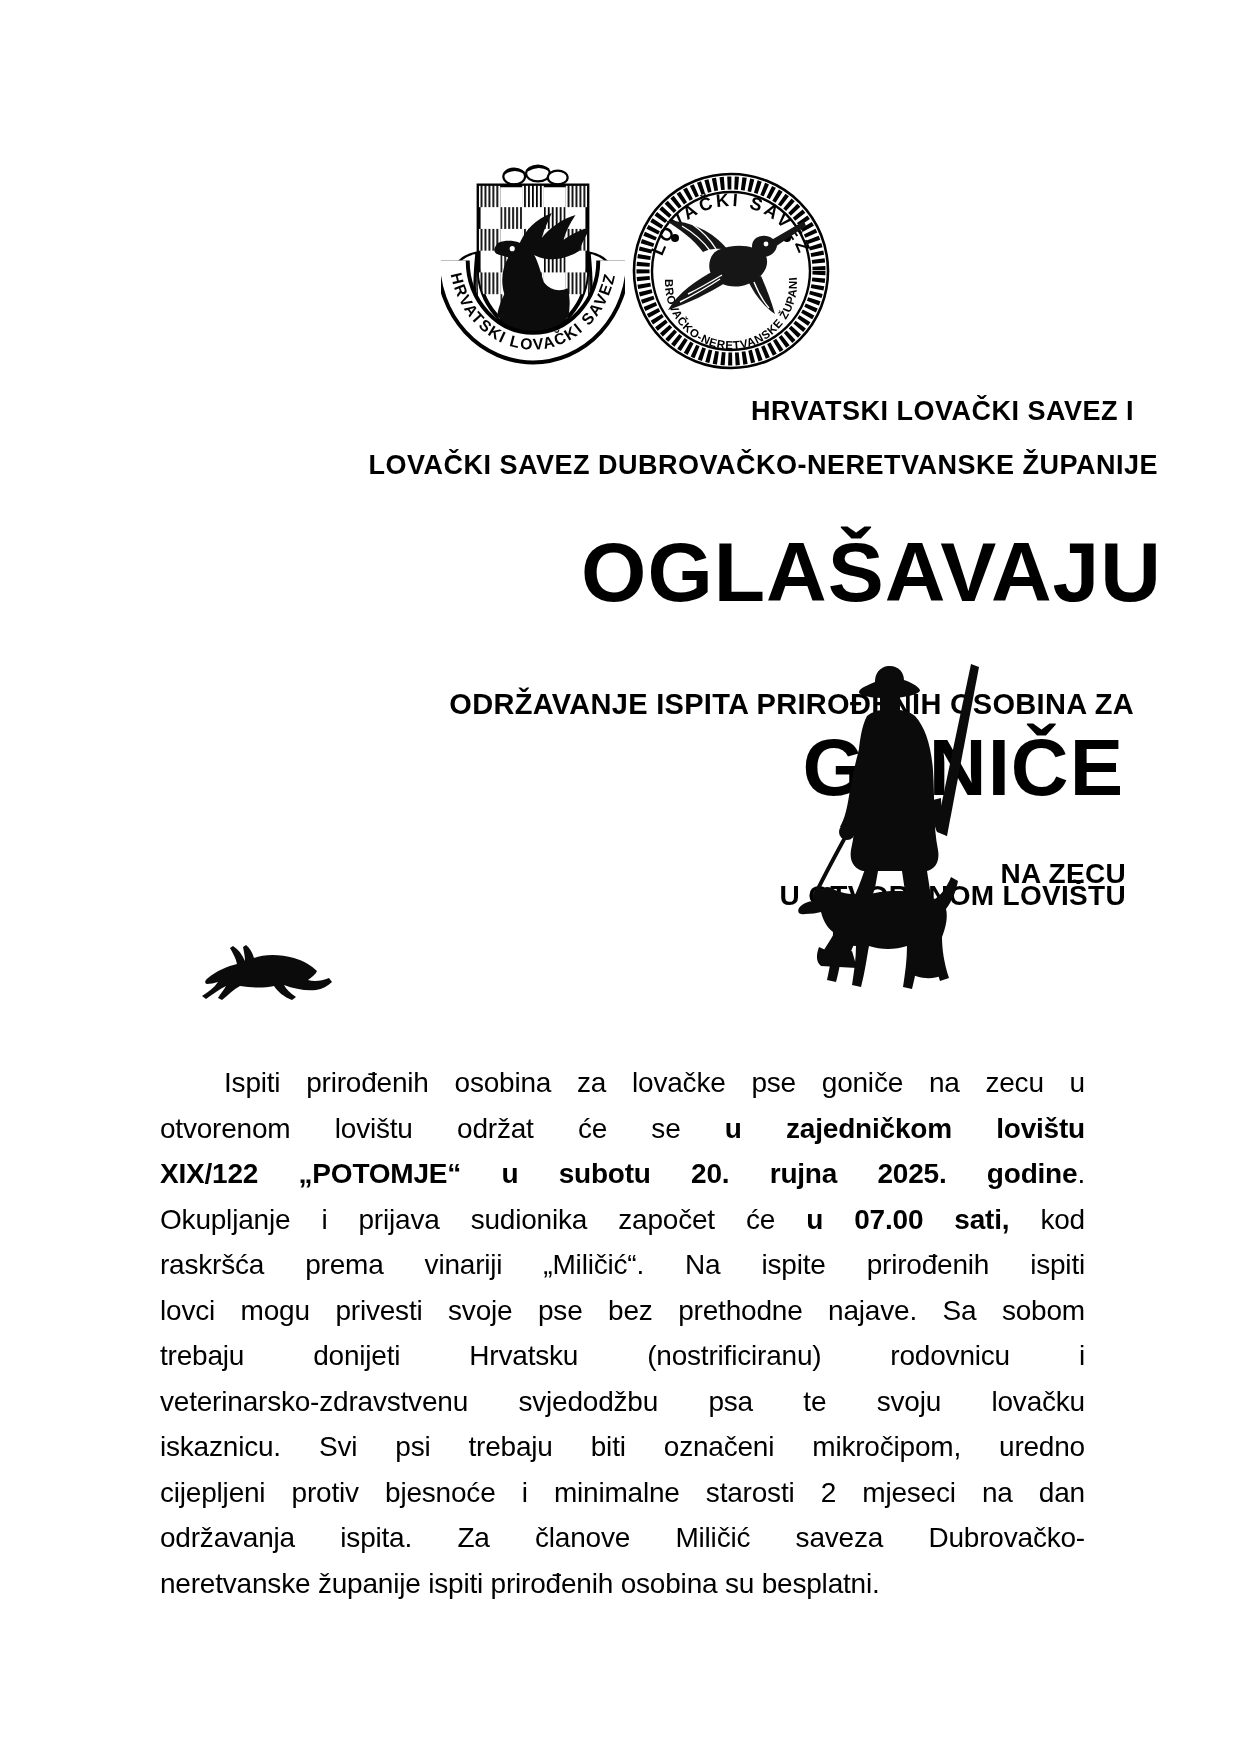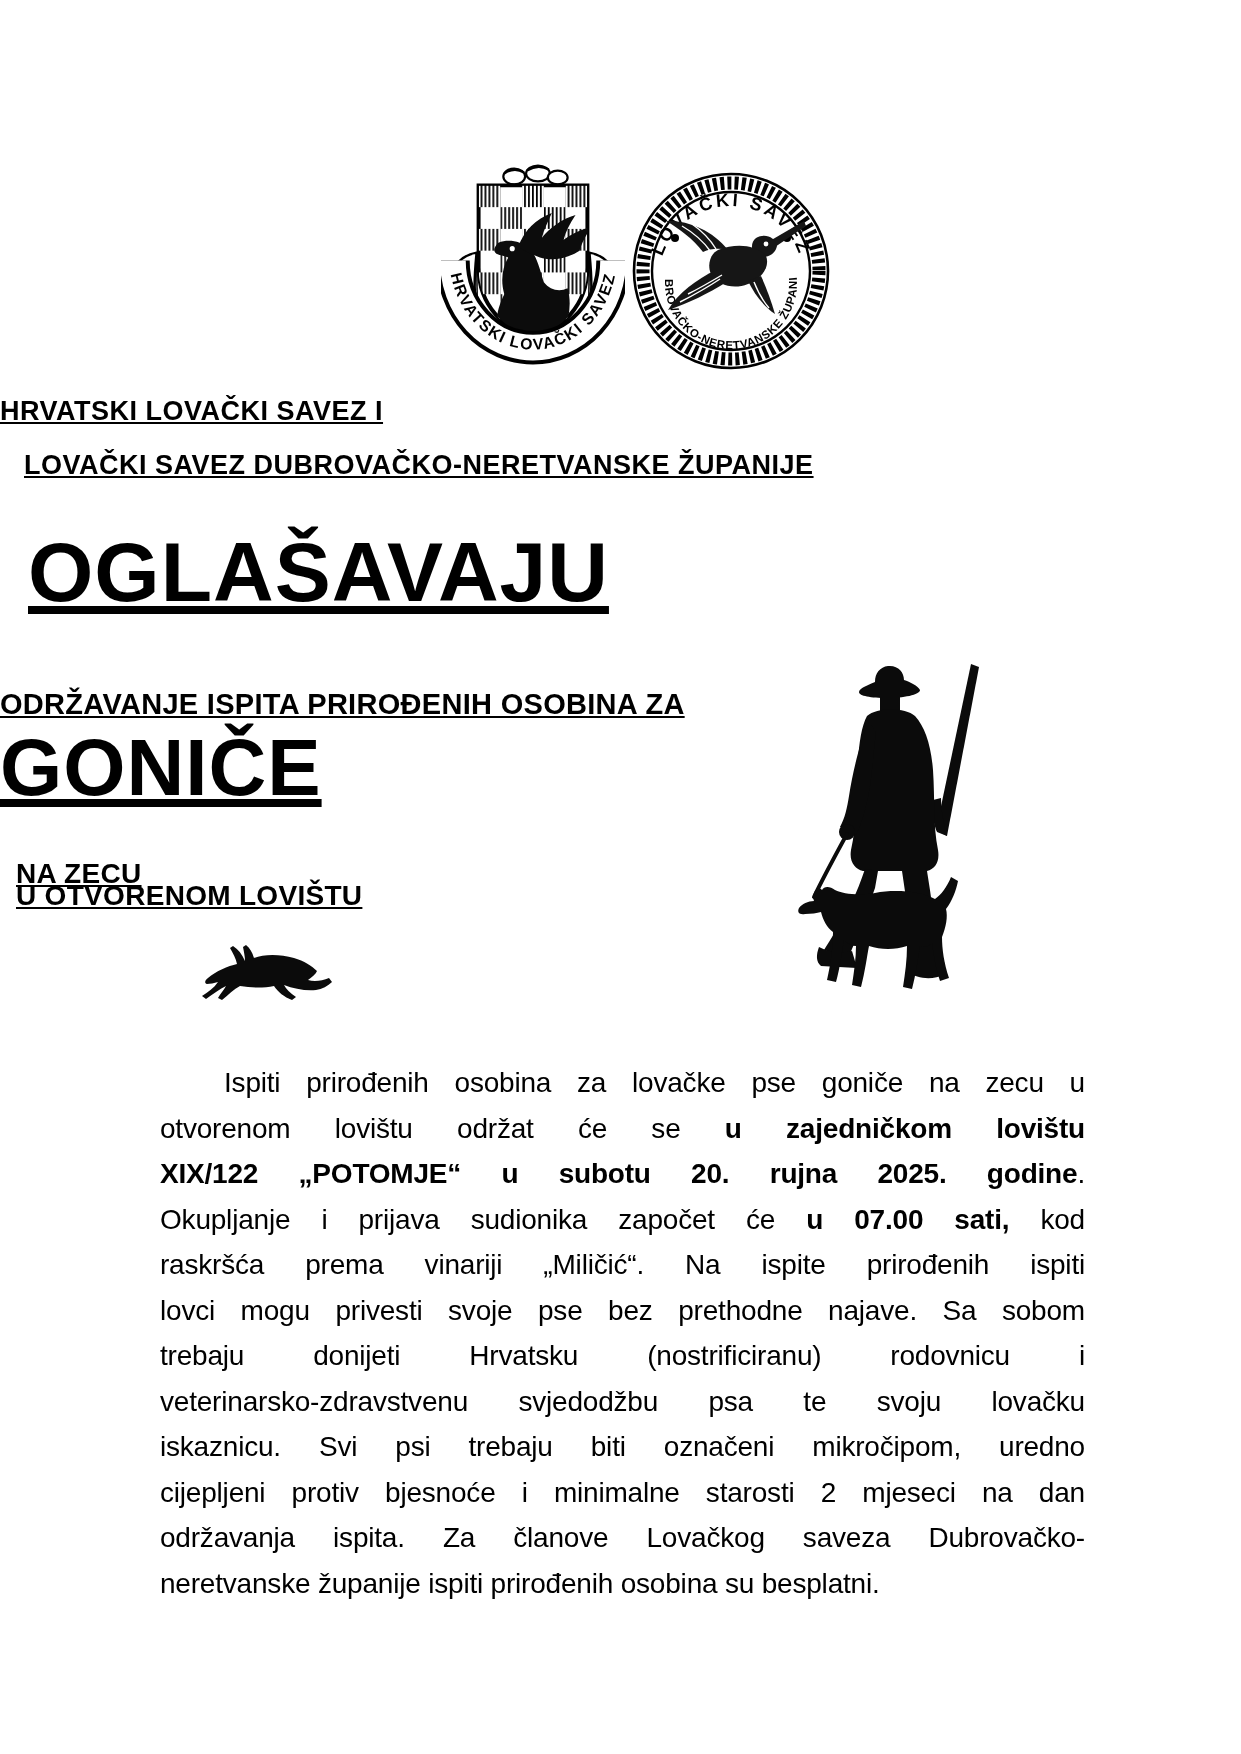--- a/index.html
+++ b/index.html
@@ -6,21 +6,21 @@
   .page{
     position:relative;
     width:1241px;height:1754px;
     margin:0 auto;
     background:#ffffff;
     font-family:"Liberation Sans","DejaVu Sans",sans-serif;
     color:#000;
     overflow:hidden;
   }
   .abs{position:absolute;}
-  .ctr{text-align:left;text-decoration:underline;}
+  .ctr{text-align:right;}
   .hline{font-weight:bold;font-size:27px;letter-spacing:0.5px;}
   .big-title{font-weight:bold;font-size:84px;letter-spacing:1px;line-height:1;padding-left:28px;}
   .subtitle{font-weight:bold;font-size:29px;letter-spacing:0.3px;}
   .subject{font-weight:bold;font-size:80px;letter-spacing:1px;line-height:1;}
   .detail{font-weight:bold;font-size:28px;letter-spacing:0.3px;padding-left:16px;}
   .body-text{
     left:160px;top:1060px;width:925px;
     font-size:28px;letter-spacing:-0.2px;line-height:45.5px;
   }
   .bl{text-align:justify;text-align-last:justify;white-space:normal;}
@@ -219,17 +219,17 @@
       <div class="bl ind"><span>Ispiti prirođenih osobina za lovačke pse goniče na zecu u</span></div>
       <div class="bl"><span>otvorenom lovištu održat će se </span><span class="b">u zajedničkom lovištu</span></div>
       <div class="bl"><span class="b">XIX/122 „POTOMJE“ u subotu 20. rujna 2025. godine</span><span>.</span></div>
       <div class="bl"><span>Okupljanje i prijava sudionika započet će </span><span class="b">u 07.00 sati,</span><span> kod</span></div>
       <div class="bl"><span>raskršća prema vinariji „Miličić“. Na ispite prirođenih ispiti</span></div>
       <div class="bl"><span>lovci mogu privesti svoje pse bez prethodne najave. Sa sobom</span></div>
       <div class="bl"><span>trebaju donijeti Hrvatsku (nostrificiranu) rodovnicu i</span></div>
       <div class="bl"><span>veterinarsko-zdravstvenu svjedodžbu psa te svoju lovačku</span></div>
       <div class="bl"><span>iskaznicu. Svi psi trebaju biti označeni mikročipom, uredno</span></div>
       <div class="bl"><span>cijepljeni protiv bjesnoće i minimalne starosti 2 mjeseci na dan</span></div>
-      <div class="bl"><span>održavanja ispita. Za članove Lovačkog saveza Dubrovačko-</span></div>
+      <div class="bl"><span>održavanja ispita. Za članove Miličić saveza Dubrovačko-</span></div>
       <div class="bl last"><span>neretvanske županije ispiti prirođenih osobina su besplatni.</span></div>
     </div>
 
 </div>
 
 </body></html>

